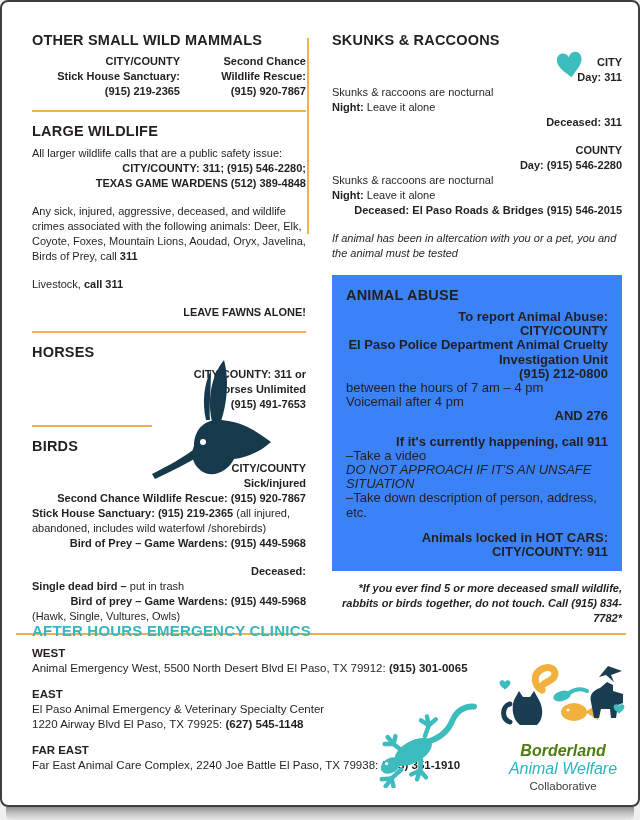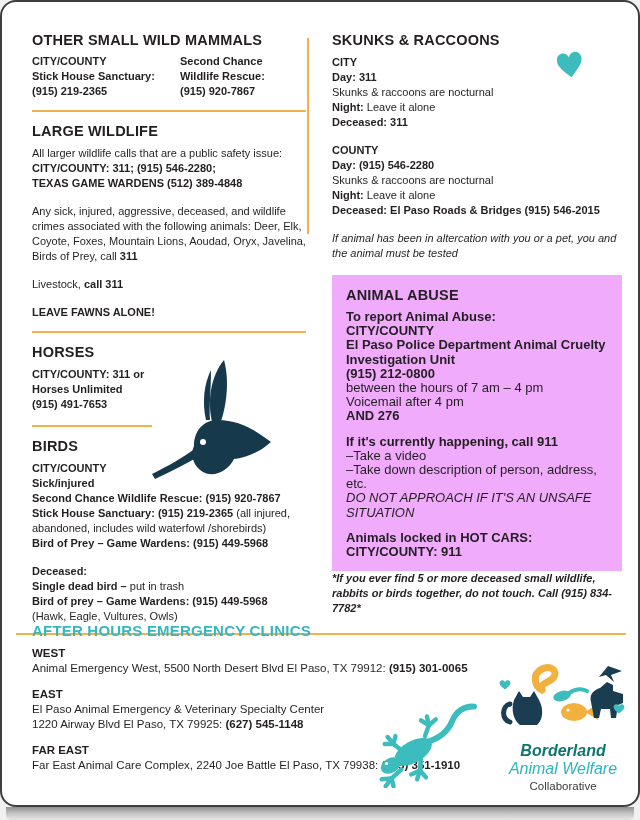--- a/index.html
+++ b/index.html
@@ -2,53 +2,53 @@
 <html><head>
 <meta charset="utf-8">
 <style>
   html,body{margin:0;padding:0;}
   body{
     width:640px;height:820px;position:relative;background:#f0f0f0;
     font-family:"Liberation Sans",sans-serif;color:#231f20;
   }
   .sheet{
     position:absolute;left:0;top:0;width:636px;height:803px;background:#fff;
-    border:2px solid #3f3f3f;border-radius:16px;overflow:hidden;
+    border:2px solid #3f3f3f;border-radius:8px;overflow:hidden;
   }
   .shadow{
     position:absolute;left:6px;right:6px;top:807px;height:13px;
     background:linear-gradient(180deg,#8f8f8f 0%,#c4c4c4 50%,#e7e7e7 100%);
     border-radius:0 0 5px 5px;
   }
   .h1{font-size:14.5px;font-weight:bold;letter-spacing:.2px;margin:0;line-height:17px;}
   .h1.teal{color:#38b6bd;font-size:15px;}
   .txt{font-size:11px;line-height:15px;margin:0;}
   .txt2{font-size:13px;line-height:14.2px;margin:0;}
-  .b{font-weight:bold;}
+  .b{font-weight:bold;text-align:right;}
   .i{font-style:italic;}
   .hr{height:2px;background:#f2b14c;margin:0;border:none;}
   .mt5{margin-top:6px;} .mt11{margin-top:11px;} .mt13{margin-top:13px;}
   .left{position:absolute;left:30px;top:30px;width:274px;}
   .right{position:absolute;left:330px;top:30px;width:290px;}
   .cols{display:flex;margin-top:5px;}
   .cols .c1{width:148px;} .cols .c2{width:126px;}
   .vline{position:absolute;left:305px;top:36px;width:2px;height:196px;background:#f2b14c;}
   .hr-short{width:120px;}
-  .abuse{background:#f0abfc;padding:12px 14px;margin-top:14px;width:262px;}
+  .abuse{background:#3b82f6;padding:12px 14px;margin-top:14px;width:262px;}
   .abuse .h1{font-size:14.5px;}
   .heart{position:absolute;left:551px;top:46px;width:34px;height:34px;}
   .hummingbird{position:absolute;left:148px;top:356px;width:124px;height:150px;}
   .gecko{position:absolute;left:362px;top:690px;width:116px;height:96px;}
   .divider-full{position:absolute;left:14px;top:631px;width:610px;height:2px;background:#f2b14c;}
   .clinics{position:absolute;left:30px;top:620px;width:480px;}
   .clabel{font-size:11.5px;font-weight:bold;margin:11px 0 0 0;line-height:15px;}
   .cline{font-size:11.5px;line-height:15px;margin:0;}
   .logo{position:absolute;left:492px;top:658px;width:138px;text-align:center;}
   .logo-art{width:134px;height:78px;margin:0 auto;}
-  .logo-name1{font-size:16px;font-weight:bold;font-style:italic;color:#0f766e;line-height:18px;}
+  .logo-name1{font-size:16px;font-weight:bold;font-style:italic;color:#4d7c0f;line-height:18px;}
   .logo-name2{font-size:16px;font-weight:normal;font-style:italic;color:#2cb5c0;line-height:18px;}
   .logo-name3{font-size:11.5px;color:#3a3a3a;line-height:14px;margin-top:1px;}
 </style>
 </head>
 <body>
 
 <div class="sheet">
 
   <div class="vline"></div>
 
@@ -96,21 +96,21 @@
     <div>
       <p class="h1 mt11">BIRDS</p>
       <p class="txt b mt5">CITY/COUNTY</p>
       <p class="txt b">Sick/injured</p>
       <p class="txt b">Second Chance Wildlife Rescue: (915) 920-7867</p>
       <p class="txt"><span class="b">Stick House Sanctuary: (915) 219-2365 </span><span>(all injured, abandoned, includes wild waterfowl /shorebirds)</span></p>
       <p class="txt b">Bird of Prey – Game Wardens: (915) 449-5968</p>
       <p class="txt b mt13">Deceased:</p>
       <p class="txt"><span class="b">Single dead bird – </span><span>put in trash</span></p>
       <p class="txt b">Bird of prey – Game Wardens: (915) 449-5968</p>
-      <p class="txt">(Hawk, Eagle, Vultures, Owls)</p>
+      <p class="txt">(Hawk, Single, Vultures, Owls)</p>
     </div>
 
   </div>
 
   <svg class="hummingbird" viewBox="0 0 124 150">
     <path d="M2,116 C18,108 34,99 46,90 L51,97 C38,105 22,113 5,121 Z" fill="#16394c"></path>
     <path d="M44,88 C44,72 54,62 68,62 C86,62 102,70 114,79 L121,84 C110,94 96,100 84,101 C78,113 64,120 53,114 C43,108 40,97 44,88 Z" fill="#16394c"></path>
     <path d="M62,64 C57,42 61,18 74,2 C80,24 76,50 70,66 Z" fill="#16394c"></path>
     <path d="M56,62 C52,44 54,26 61,12 C61,32 59,48 60,62 Z" fill="#16394c"></path>
     <circle cx="53" cy="84" r="3" fill="#ffffff"></circle>
@@ -141,27 +141,27 @@
       <p class="h1">ANIMAL ABUSE</p>
       <p class="txt2 b" style="margin-top:6px;">To report Animal Abuse:</p>
       <p class="txt2 b">CITY/COUNTY</p>
       <p class="txt2 b">El Paso Police Department Animal Cruelty Investigation Unit</p>
       <p class="txt2 b">(915) 212-0800</p>
       <p class="txt2">between the hours of 7 am – 4 pm</p>
       <p class="txt2">Voicemail after 4 pm</p>
       <p class="txt2 b">AND 276</p>
       <p class="txt2 b mt11">If it's currently happening, call 911</p>
       <p class="txt2">–Take a video</p>
+      <p class="txt2 i">DO NOT APPROACH IF IT'S AN UNSAFE SITUATION</p>
       <p class="txt2">–Take down description of person, address, etc.</p>
-      <p class="txt2 i">DO NOT APPROACH IF IT'S AN UNSAFE SITUATION</p>
       <p class="txt2 b mt11">Animals locked in HOT CARS:</p>
       <p class="txt2 b">CITY/COUNTY: 911</p>
     </div>
 
-    <p class="txt b i" style="">*If you ever find 5 or more deceased small wildlife, rabbits or birds together, do not touch. Call (915) 834-7782*</p>
+    <p class="txt b i" style="margin-top:10px;">*If you ever find 5 or more deceased small wildlife, rabbits or birds together, do not touch. Call (915) 834-7782*</p>
 
   </div>
 
   <div class="divider-full"></div>
 
   <div class="clinics">
     <p class="h1 teal">AFTER HOURS EMERGENCY CLINICS</p>
     <p class="clabel" style="margin-top:7px;">WEST</p>
     <p class="cline"><span>Animal Emergency West, 5500 North Desert Blvd El Paso, TX 79912: </span><span class="b">(915) 301-0065</span></p>
     <p class="clabel">EAST</p>

